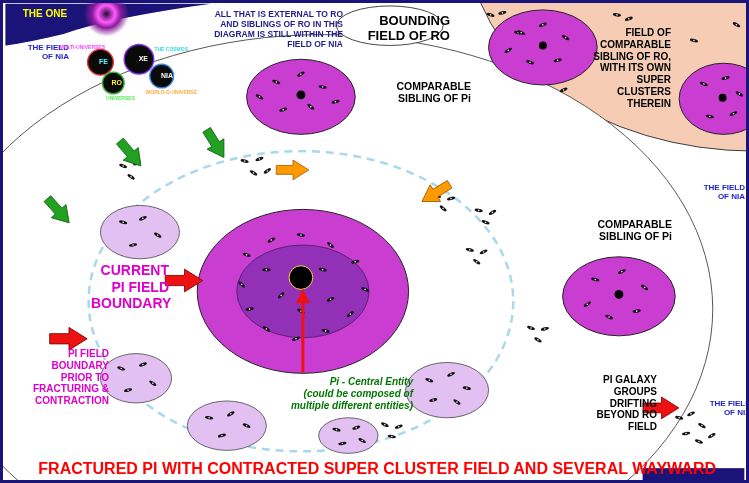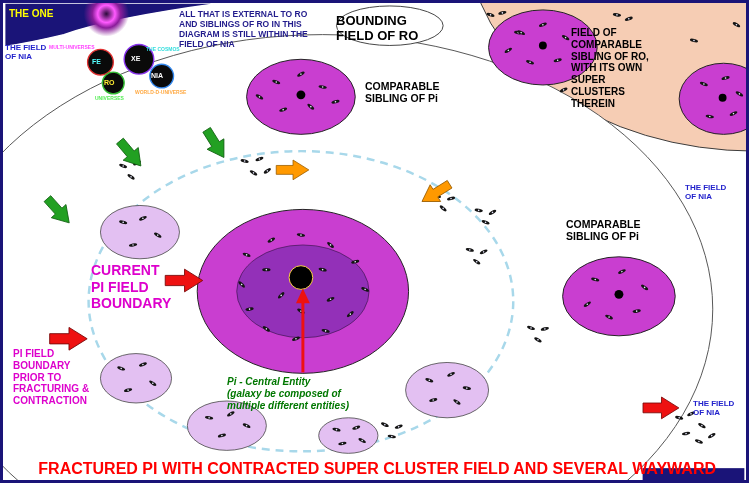--- a/index.html
+++ b/index.html
@@ -11,21 +11,21 @@
     background:#fff;
     overflow:hidden;
     font-family:"Liberation Sans",sans-serif;
   }
   .stage svg{position:absolute;left:0;top:0;}
   .lbl{
     position:absolute;
     font-family:"Liberation Sans",sans-serif;
     font-weight:bold;
     white-space:pre-line;
-    text-align:left;
+    text-align:right;
     line-height:1.18;
     pointer-events:none;
   }
   
   .e-peach{fill:var(--peach);stroke:#3a3a3a;stroke-width:1}
   .e-big{fill:#fff;stroke:#555;stroke-width:1}
   .p-navy{fill:var(--navy);stroke:#fff;stroke-width:1.5}
   .e-dash{fill:none;stroke:var(--dashed-blue);stroke-width:2.5;stroke-dasharray:8 6}
   .e-field{fill:var(--field-magenta);stroke:#222;stroke-width:1}
   .e-inner{fill:var(--inner-purple);stroke:#301040;stroke-width:.6}
@@ -227,21 +227,21 @@
     <g>
       <line x1="302" y1="374" x2="302" y2="303" stroke="var(--arrow-red)" stroke-width="3"></line>
       <polygon points="295,304 309,304 302,289" fill="var(--arrow-red)"></polygon>
     </g>
 
     <ellipse class="e-bubble" cx="390" cy="23" rx="54" ry="20"></ellipse>
 
     <rect class="r-navy" x="646" y="471" width="103" height="12"></rect>
   </svg>
 
-  <div class="lbl" style="left:6px;top:5px;width:72px;font-size:10px;text-align:left;color:var(--yellow-text)">THE ONE</div>
+  <div class="lbl" style="left:6px;top:5px;width:72px;font-size:10px;text-align:center;color:var(--yellow-text)">THE ONE</div>
   <div class="lbl" style="left:2px;top:40px;width:64px;font-size:8px;color:var(--blue-text)">THE FIELD
 OF NIA</div>
 
   <div class="lbl" style="left:89px;top:55px;width:16px;font-size:7px;color:#55ffff">FE</div>
   <div class="lbl" style="left:128px;top:52px;width:17px;font-size:7px;color:#ffffff">XE</div>
   <div class="lbl" style="left:101px;top:76px;width:18px;font-size:7px;color:#ffee33">RO</div>
   <div class="lbl" style="left:148px;top:69px;width:22px;font-size:7px;color:#ffffff">NIA</div>
   <div class="lbl" style="left:46px;top:42px;width:56px;font-size:5px;line-height:1;color:#ff44ff">MULTI-UNIVERSES</div>
   <div class="lbl" style="left:143px;top:44px;width:42px;font-size:5px;line-height:1;color:#33dddd">THE COSMOS</div>
   <div class="lbl" style="left:92px;top:93px;width:40px;font-size:5px;line-height:1;color:#55ee55">UNIVERSES</div>
@@ -268,18 +268,23 @@
 SIBLING OF Pi</div>
   <div class="lbl" style="left:88px;top:259px;width:78px;font-size:14px;color:var(--magenta-text)">CURRENT
 PI FIELD
 BOUNDARY</div>
   <div class="lbl" style="left:10px;top:345px;width:96px;font-size:10px;color:var(--magenta-text)">PI FIELD
 BOUNDARY
 PRIOR TO
 FRACTURING &amp;
 CONTRACTION</div>
   <div class="lbl" style="left:224px;top:373px;width:186px;font-size:10px;font-style:italic;color:var(--green-text)">Pi - Central Entity
-(galaxy be composed of
+(could be composed of
 multiple different entities)</div>
+  <div class="lbl" style="left:572px;top:371px;width:82px;font-size:10px;color:#000">PI GALAXY
+GROUPS
+DRIFTING
+BEYOND RO
+FIELD</div>
   <div class="lbl" style="left:690px;top:396px;width:58px;font-size:8px;color:var(--blue-text)">THE FIELD
 OF NIA</div>
   <div class="lbl" style="left:13px;top:457px;width:700px;font-size:16px;text-align:right;color:var(--red-text)">FRACTURED PI WITH CONTRACTED SUPER CLUSTER FIELD AND SEVERAL WAYWARD GALAXY GROUPS</div>
 </div>
 
 </body></html>

